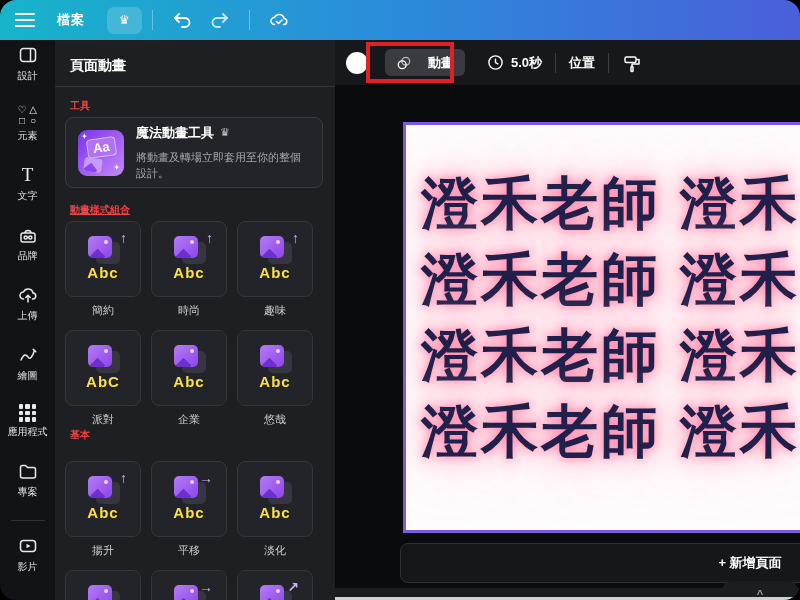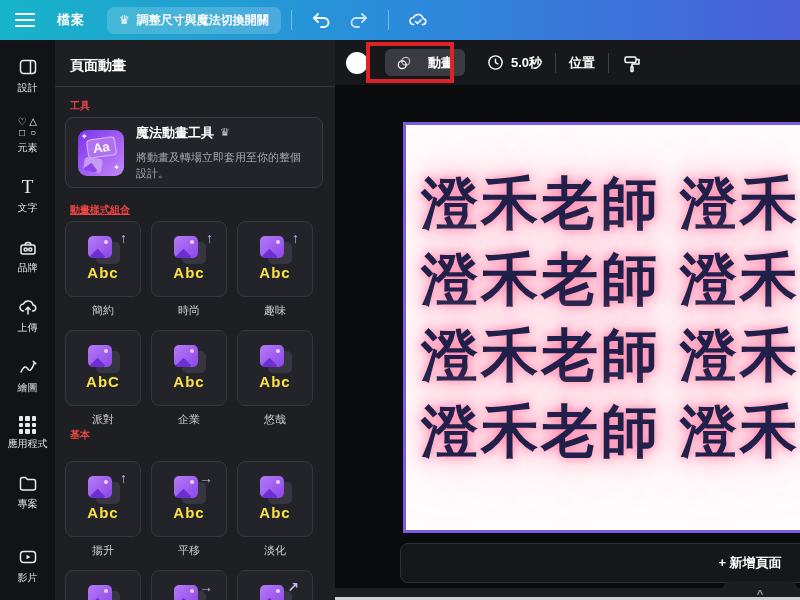--- a/index.html
+++ b/index.html
@@ -1,37 +1,37 @@
 <!DOCTYPE html>
 <html><head>
 <meta charset="utf-8">
 <style>
   * { margin:0; padding:0; box-sizing:border-box; }
   body { font-family:"Liberation Sans","DejaVu Sans",sans-serif; background:#000; }
-  #app { position:relative; width:800px; height:600px; overflow:hidden; background:#0a0b0d; }
+  #app { position:relative; width:800px; height:600px; overflow:hidden; background:#0a0b0d;border-radius:16px; }
 
   
   .topbar { position:absolute; left:0; top:0; width:800px; height:40px;
     background:linear-gradient(90deg,#17b4c9 0%,#2b8bdb 50%,#4a5fd9 100%);
     display:flex; align-items:center; color:#fff; }
   .hamburger { width:20px; height:14px; margin-left:15px; display:flex; flex-direction:column; justify-content:space-between; cursor:pointer; }
   .hamburger i { display:block; height:2px; background:#fff; border-radius:2px; }
   .tb-file { margin-left:22px; font-size:13px; font-weight:700; letter-spacing:1px; cursor:pointer; }
   .tb-pill { margin-left:22px; height:27px; padding:0 12px; border-radius:7px;
     background:rgba(255,255,255,0.18); display:flex; align-items:center; gap:7px;
     font-size:12px; font-weight:700; cursor:pointer; }
   .tb-crown { font-size:12px; line-height:1; }
   .tb-div { width:1px; height:20px; background:rgba(255,255,255,0.35); margin:0 10px; }
   .tb-icon { width:22px; height:22px; margin:0 8px; cursor:pointer; }
   .tb-icon svg { width:100%; height:100%; }
   .dim { opacity:.75; }
 
   
   .rail { position:absolute; left:0; top:40px; width:55px; height:560px; background:#121316;
-    display:flex; flex-direction:column; align-items:center; padding-top:16px; }
+    display:flex; flex-direction:column; align-items:center; padding-top:4px; }
   .rail-item { width:55px; display:flex; flex-direction:column; align-items:center; gap:3px;
     margin-bottom:21px; cursor:pointer; color:#e9eaec; }
   .rail-item svg { width:22px; height:22px; }
   .rail-label { font-size:10px; color:#e2e3e6; letter-spacing:0; white-space:nowrap; }
   .rail-div { width:34px; height:1px; background:#2f3136; margin:0 0 14px 0; }
   .shapes-grid { width:22px; height:22px; display:grid; grid-template-columns:1fr 1fr; place-items:center; font-size:10px; line-height:1; color:#e9eaec; }
   .apps-grid { width:18px; height:18px; display:grid; grid-template-columns:repeat(3,1fr); gap:2px; }
   .apps-grid i { background:#e9eaec; border-radius:1px; }
   .text-T { font-family:"Liberation Serif","DejaVu Serif",serif; font-size:19px; line-height:22px; color:#e9eaec; }
 
@@ -113,21 +113,20 @@
 
   <div class="topbar">
     <div class="hamburger">
         <i></i>
         <i></i>
         <i></i>
       </div>
     <div class="tb-file">檔案</div>
     <div class="tb-pill">
       <span class="tb-crown">♛</span>
-      <span>調整尺寸與魔法切換開關</span>
     </div>
     <div class="tb-div"></div>
     <div class="tb-icon">
       <svg viewBox="0 0 22 22" fill="none" stroke="#fff" stroke-width="1.8" stroke-linecap="round" stroke-linejoin="round">
         <path d="M8 5 L4 9 L8 13"></path>
           <path d="M4 9 H14 a4.5 4.5 0 0 1 0 9 H11"></path>
       </svg>
     </div>
     <div class="tb-icon dim">
       <svg viewBox="0 0 22 22" fill="none" stroke="#fff" stroke-width="1.8" stroke-linecap="round" stroke-linejoin="round">

